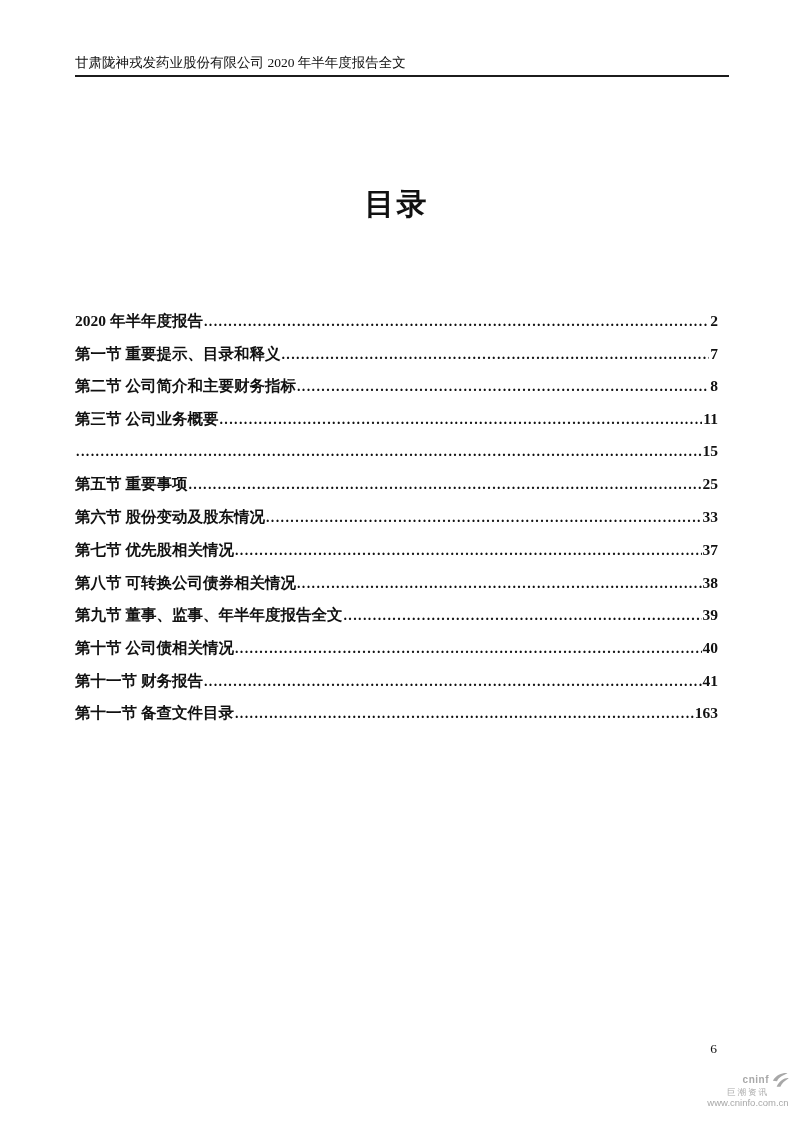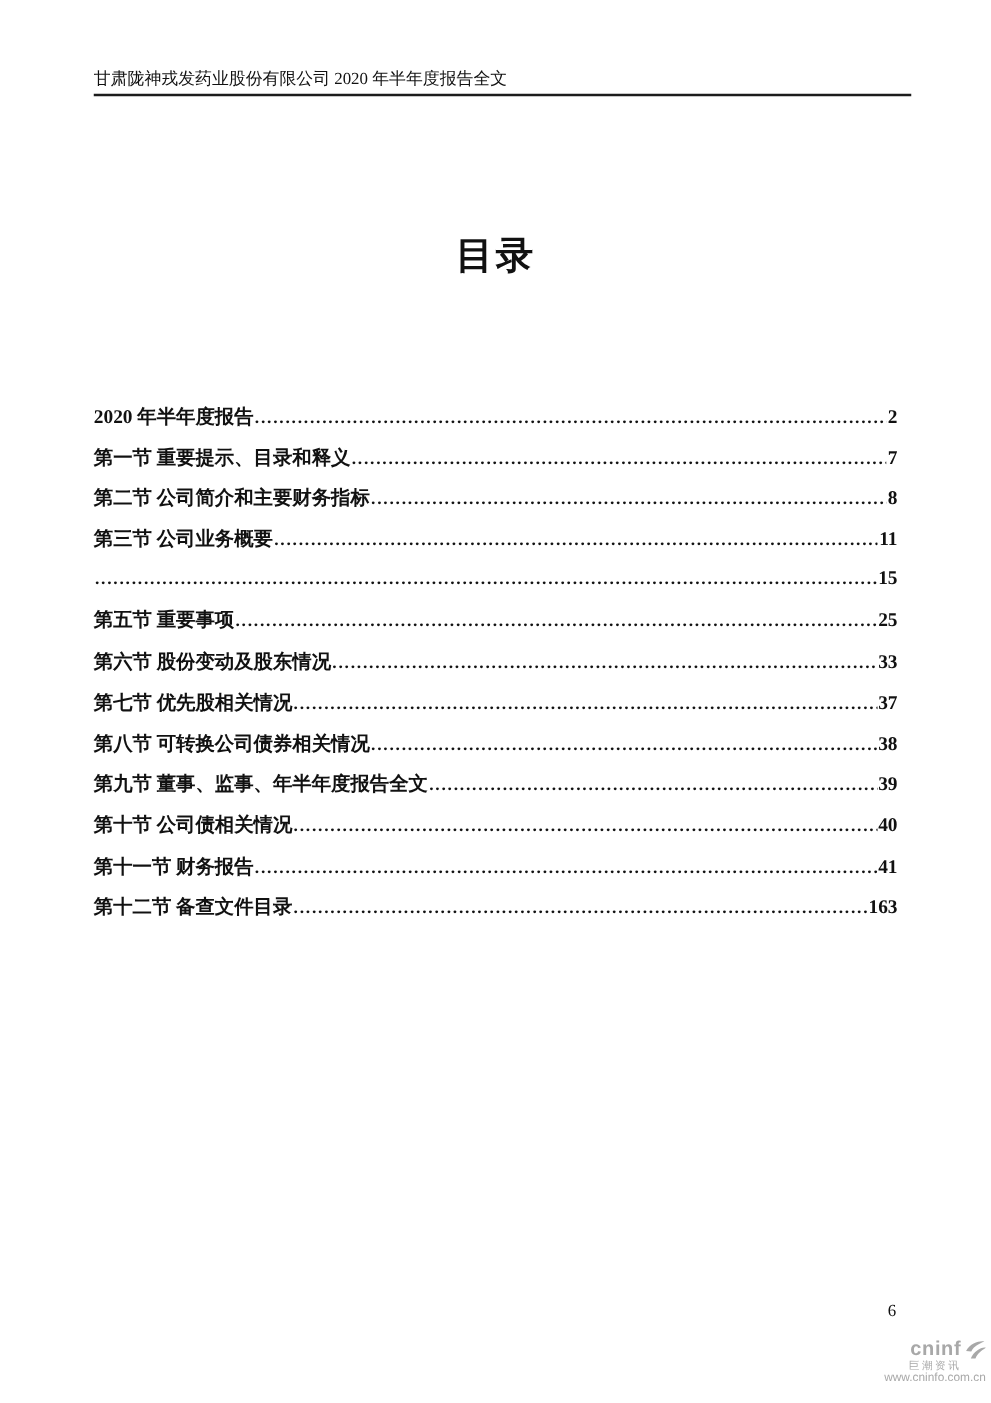--- a/index.html
+++ b/index.html
@@ -30,21 +30,21 @@
     top: 184px;
     left: 0;
     width: 100%;
     text-align: center;
     font-size: 30px;
     font-weight: bold;
     letter-spacing: 2px;
   }
   .toc {
     position: absolute;
-    top: 323px;
+    top: 311px;
     left: 75px;
     width: 643px;
   }
   .toc-row {
     display: flex;
     align-items: baseline;
     height: 32.7px;
     font-size: 15.5px;
     font-weight: bold;
     white-space: nowrap;
@@ -77,21 +77,21 @@
     line-height: 1.15;
     font-family: "Liberation Sans", "DejaVu Sans", sans-serif;
   }
   .logo-brand-row {
     display: flex;
     align-items: center;
     justify-content: flex-end;
     gap: 1px;
   }
   .logo-brand {
-    font-size: 16px;
+    font-size: 10px;
     font-weight: bold;
     letter-spacing: 0.5px;
   }
   .logo-swoosh { width: 20px; height: 18px; display: block; }
   .logo-cn { font-size: 8.5px; letter-spacing: 2px; margin-top: -1px; }
   .logo-url { font-size: 9.5px; white-space: nowrap; }
 </style>
 </head>
 <body>
 
@@ -168,21 +168,21 @@
         <span class="toc-page">40</span>
       </div>
 
       <div class="toc-row">
         <span class="toc-label">第十一节 财务报告</span>
         <span class="toc-dots"></span>
         <span class="toc-page">41</span>
       </div>
 
       <div class="toc-row">
-        <span class="toc-label">第十二节 备查文件目录</span>
+        <span class="toc-label">第十一节 备查文件目录</span>
         <span class="toc-dots"></span>
         <span class="toc-page">163</span>
       </div>
     </div>
 
   <div class="footer-page-number">6</div>
 
   <div class="cninfo-logo" style="color: rgb(168, 168, 168);">
     <div class="logo-brand-row">
       <span class="logo-brand">cninf</span>

